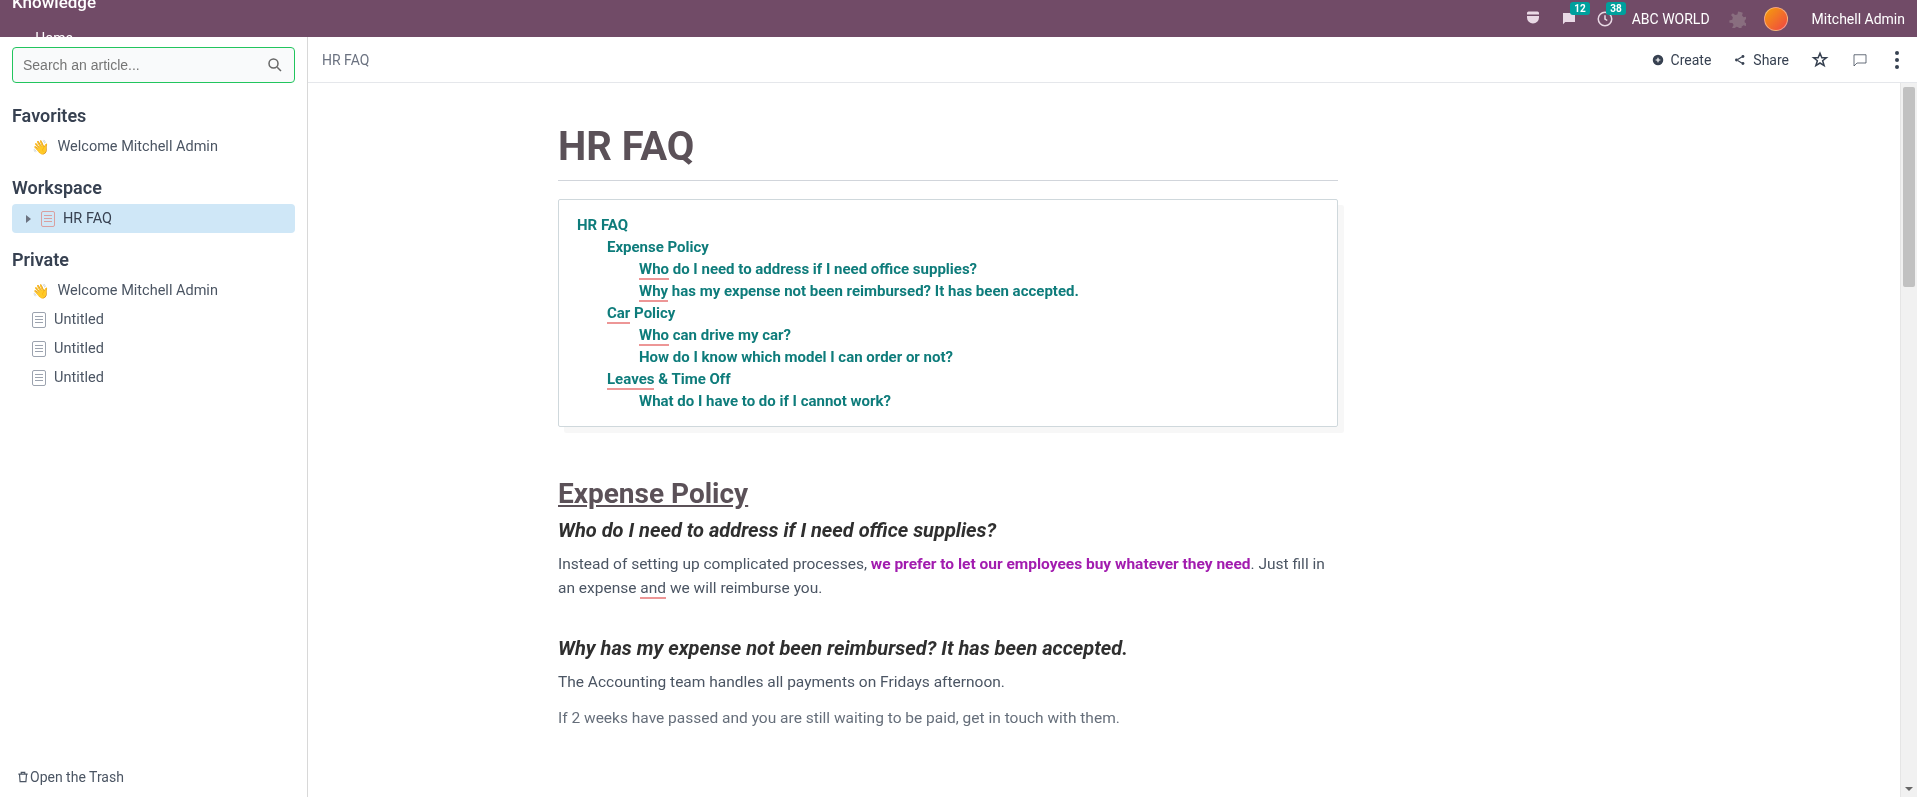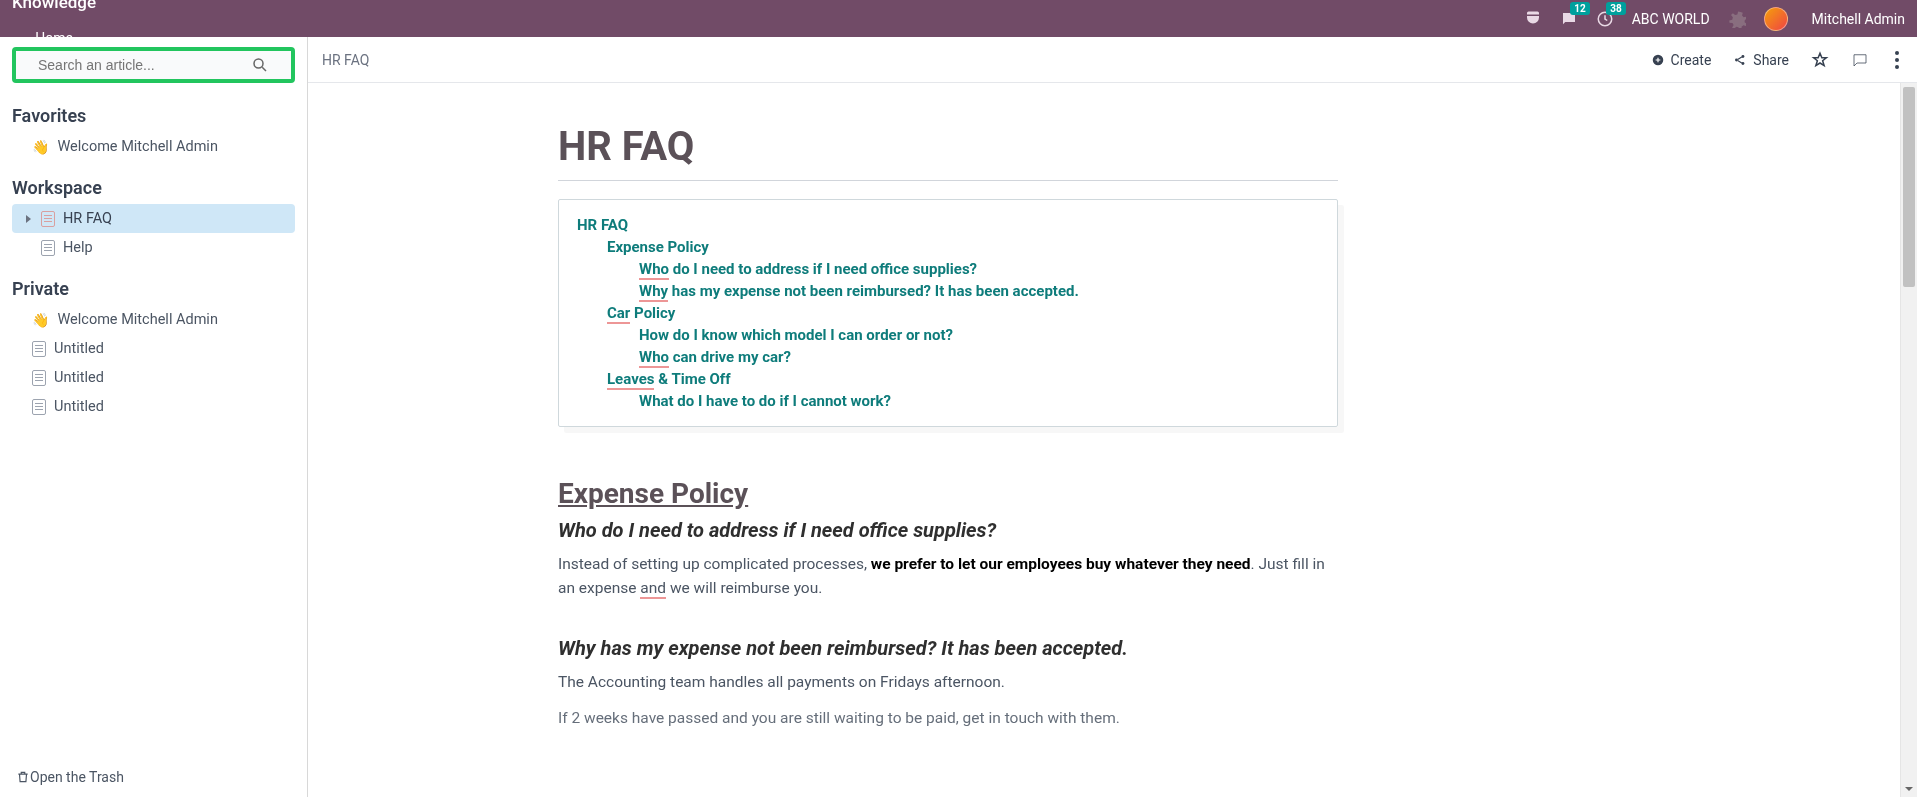--- a/index.html
+++ b/index.html
@@ -18,21 +18,21 @@
 .badge { position: absolute; top: -8px; right: -12px; background: #00a09d; color: #fff; font-size: 10px; font-weight: 700; padding: 1px 4px; border-radius: 3px; }
 .company { font-size: 14px; }
 .avatar { width: 24px; height: 24px; border-radius: 50%; background: linear-gradient(135deg,#f59e0b,#ef4444); border:1px solid rgba(255,255,255,.4);}
 .user-wrap { display:flex; align-items:center; gap:24px; cursor:pointer;}
 
 
 .layout { display: flex; height: calc(100vh - 37px); }
 
 
 .sidebar { width: 308px; border-right: 1px solid #d8d8d8; display: flex; flex-direction: column; background:#fff;}
-.search-box { margin: 10px 12px 8px; border: 4px solid #22c55e; border-radius: 4px; height: 36px; display: flex; align-items: center; padding: 0 22px; background:#f9fafb;}
+.search-box { margin: 10px 12px 8px; border: 1px solid #22c55e; border-radius: 4px; height: 36px; display: flex; align-items: center; padding: 0 10px; background:#f9fafb;}
 .search-box input { border: none; outline: none; flex: 1; font-size: 14px; background:transparent; color:#444;}
 .search-box svg { width: 18px; height: 18px; stroke: #666; fill:none;}
 .side-section { padding: 6px 12px 2px; }
 .side-title { font-size: 18px; font-weight: 600; color: #374151; margin: 8px 0 6px; }
 .side-item { display: flex; align-items: center; gap: 8px; padding: 6px 8px 6px 20px; border-radius: 4px; cursor: pointer; color:#4b5563; font-size:14.5px;}
 .side-item.indent { padding-left: 28px; }
 .side-item.active { background: #cfe7f7; color:#374151;}
 .caret { width:0; height:0; border-top:4px solid transparent; border-bottom:4px solid transparent; border-left:5px solid #6b7280; margin-right:2px; margin-left:-14px;}
 .emoji { font-size: 14px; }
 .doc-icon { width:14px; height:16px; border:1px solid #9ca3af; border-radius:2px; position:relative; flex-shrink:0;}
@@ -59,21 +59,21 @@
 .article h1 { font-size: 40px; font-weight:700; color:#5b5158; border-bottom:1px solid #d1d5db; padding-bottom:10px; margin-bottom:18px;}
 .toc-box { border:1px solid #cfd8dc; border-radius:2px; padding:14px 18px; box-shadow:6px 6px 0 rgba(0,0,0,0.03); margin-bottom:50px;}
 .toc-l1 { color:#0e7c7b; font-weight:700; font-size:15px; padding:2px 0;}
 .toc-l2 { color:#0e7c7b; font-weight:700; font-size:15px; padding:2px 0 2px 30px;}
 .toc-l3 { color:#0e7c7b; font-weight:700; font-size:15px; padding:2px 0 2px 62px;}
 .toc-box a { color:#0e7c7b; text-decoration:none; cursor:pointer;}
 .spell { border-bottom: 2px solid rgba(225, 80, 80, 0.6); }
 .article h2 { font-size:28px; font-weight:700; color:#5b5158; text-decoration:underline; margin:18px 0 8px;}
 .article h3 { font-size:20px; font-weight:700; font-style:italic; color:#2f2f2f; margin:8px 0 10px;}
 .article p { font-size:15.5px; color:#4b5563; line-height:1.55; margin-bottom:12px;}
-.article p strong { color:#000000;}
+.article p strong { color:#a21caf;}
 
 .vscroll { position:absolute; right:0; top:83px; bottom:0; width:17px; background:#f1f1f1; border-left:1px solid #e5e5e5;}
 .vscroll .thumb{ position:absolute; left:2px; right:2px; top:4px; height:200px; background:#c1c1c1; border-radius:2px;}
 .vscroll .arrow{position:absolute;left:0;right:0;height:17px;display:flex;align-items:center;justify-content:center;}
 .vscroll .arrow.up{top:0;} .vscroll .arrow.down{bottom:0;}
 .vscroll .arrow svg{width:10px;height:10px;fill:#666;}
 </style>
 </head>
 <body>
 
@@ -140,25 +140,20 @@
         <span>Welcome Mitchell Admin</span>
       </div>
     </div>
 
     <div class="side-section">
       <div class="side-title">Workspace</div>
       <div class="side-item indent active">
         <span class="caret"></span>
         <span class="doc-icon red"></span>
         <span>HR FAQ</span>
-      </div>
-      <div class="side-item indent">
-        <span style="width:5px; margin-left:-14px; margin-right:2px;"></span>
-        <span class="doc-icon"></span>
-        <span>Help</span>
       </div>
     </div>
 
     <div class="side-section">
       <div class="side-title">Private</div>
       <div class="side-item">
         <span class="emoji">👋</span>
         <span>Welcome Mitchell Admin</span>
       </div>
       <div class="side-item">
@@ -220,22 +215,22 @@
     <div class="article-scroll">
       <div class="article">
         <h1>HR FAQ</h1>
 
         <div class="toc-box">
           <div class="toc-l1"><a>HR FAQ</a></div>
           <div class="toc-l2"><a>Expense Policy</a></div>
           <div class="toc-l3"><a><span class="spell">Who</span><span> do I need to address if I need office supplies?</span></a></div>
           <div class="toc-l3"><a><span class="spell">Why</span><span> has my expense not been reimbursed? It has been accepted.</span></a></div>
           <div class="toc-l2"><a><span class="spell">Car</span><span> Policy</span></a></div>
+          <div class="toc-l3"><a><span class="spell">Who</span><span> can drive my car?</span></a></div>
           <div class="toc-l3"><a>How do I know which model I can order or not?</a></div>
-          <div class="toc-l3"><a><span class="spell">Who</span><span> can drive my car?</span></a></div>
           <div class="toc-l2"><a><span class="spell">Leaves</span><span> &amp; Time Off</span></a></div>
           <div class="toc-l3"><a>What do I have to do if I cannot work?</a></div>
         </div>
 
         <h2>Expense Policy</h2>
         <h3>Who do I need to address if I need office supplies?</h3>
         <p>
           <span>Instead of setting up complicated processes, </span><strong>we prefer to let our employees buy whatever they need</strong><span>. Just fill in an expense </span><span class="spell">and</span><span> we will reimburse you.</span>
         </p>
         <br>

